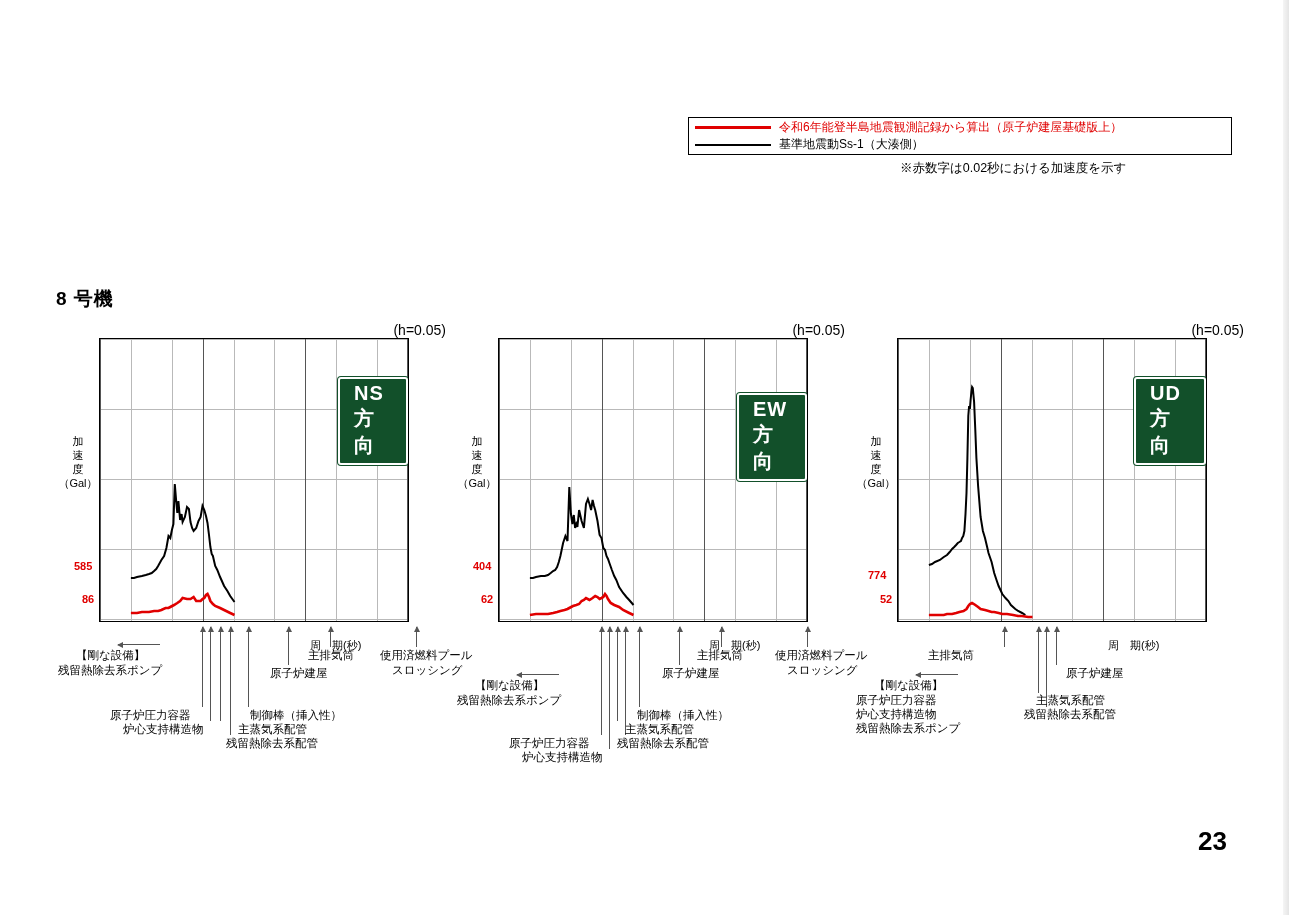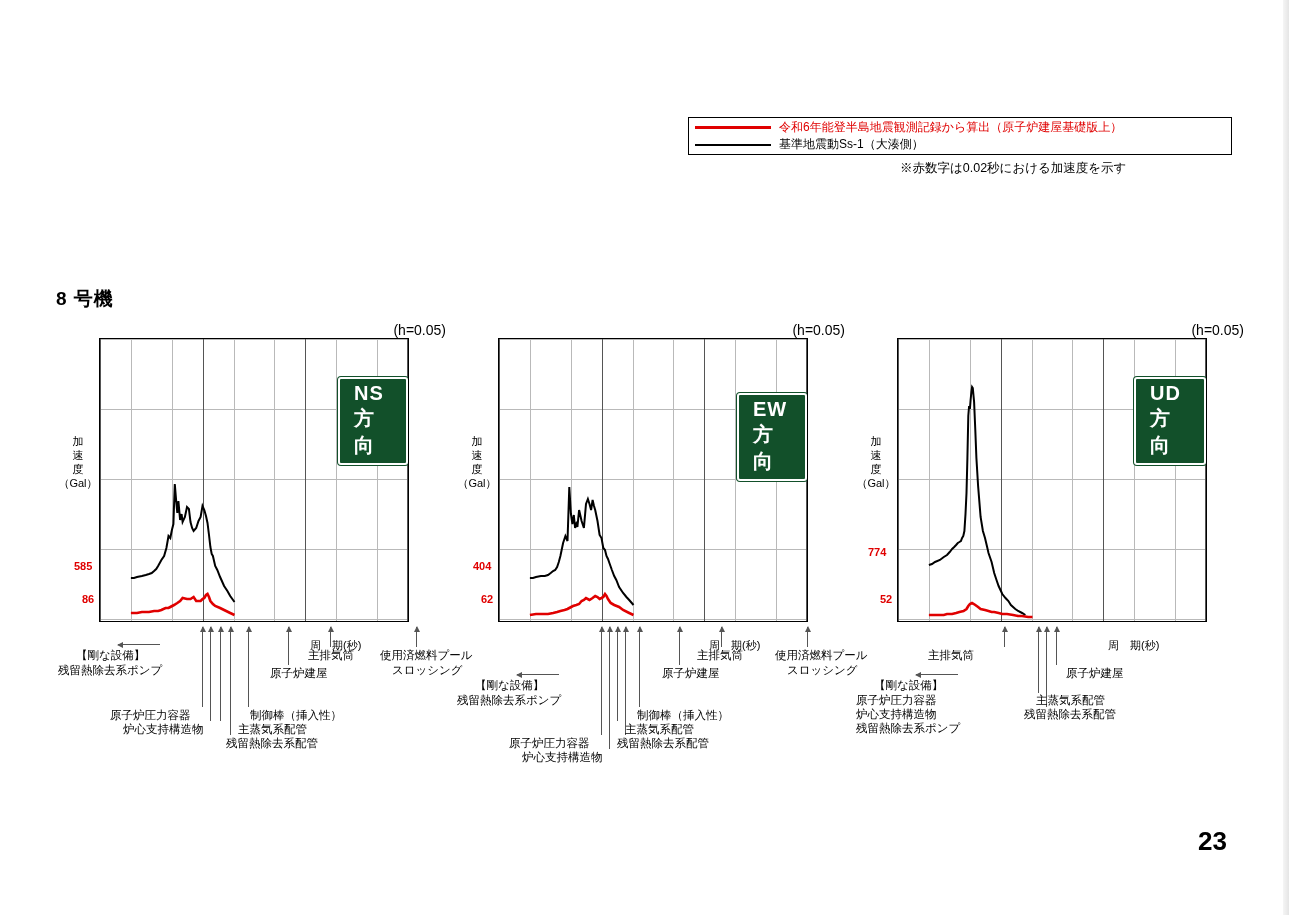--- a/index.html
+++ b/index.html
@@ -406,21 +406,21 @@
       <svg width="308" height="282" style="position:absolute;left:0;top:0">
         <polyline fill="none" stroke="#000000" stroke-width="2" points="30.9,226 34.0,225 37.0,223 41.9,221 45.8,218 49.0,216 51.7,213 54.1,210 56.2,208 58.1,206 59.8,204 61.4,203 62.9,202 64.1,199 65.3,197 66.4,192 67.5,175 68.5,154 69.4,119 70.3,77 71.1,67 71.9,70 72.6,61 73.4,53 74.1,48 74.8,49 76.1,63 77.3,91 78.4,119 80.1,147 82.6,178 84.9,192 87.0,199 88.9,207 90.5,214 93.6,223 96.2,234 98.5,241 100.6,247 104.3,255 107.5,259 110.4,262 112.9,266 117.3,270 120.1,272 124.1,274 127.4,276"></polyline>
         <polyline fill="none" stroke="#e00000" stroke-width="2.6" points="30.9,276 37.0,276 41.9,276 45.8,276 49.0,275 54.1,275 58.1,274 61.4,273 65.5,272 68.5,270 70.3,267 71.9,265 74.0,264 75.9,265 77.3,266 80.1,268 82.6,270 87.0,271 90.5,272 93.6,273 96.2,273 100.6,274 104.3,275 109.0,275 115.2,276 120.1,277 124.1,277 130.2,278 134.5,278"></polyline>
       </svg>
 
       <div class="dir-badge b2">UD方向</div>
     </div>
 
     <span class="xaxis-name">周　期(秒)</span>
 
-    <span class="red-val" style="left:12px; top:224px">774</span>
+    <span class="red-val" style="left:12px; top:247px">774</span>
     <span class="red-val" style="left:24px; top:271px">52</span>
 
     <div class="arrow-h" style="left:60px; top:352px; width:42px;"></div>
     <div class="arrow-v" style="left:148px; top:305px; height:20px;"></div>
     <div class="arrow-v" style="left:182px; top:305px; height:66px;"></div>
     <div class="arrow-v" style="left:190px; top:305px; height:80px;"></div>
     <div class="arrow-v" style="left:200px; top:305px; height:38px;"></div>
 
     <span class="ann" style="left:18px;  top:356px">【剛な設備】</span>
     <span class="ann" style="left:0px;   top:371px">原子炉圧力容器</span>

